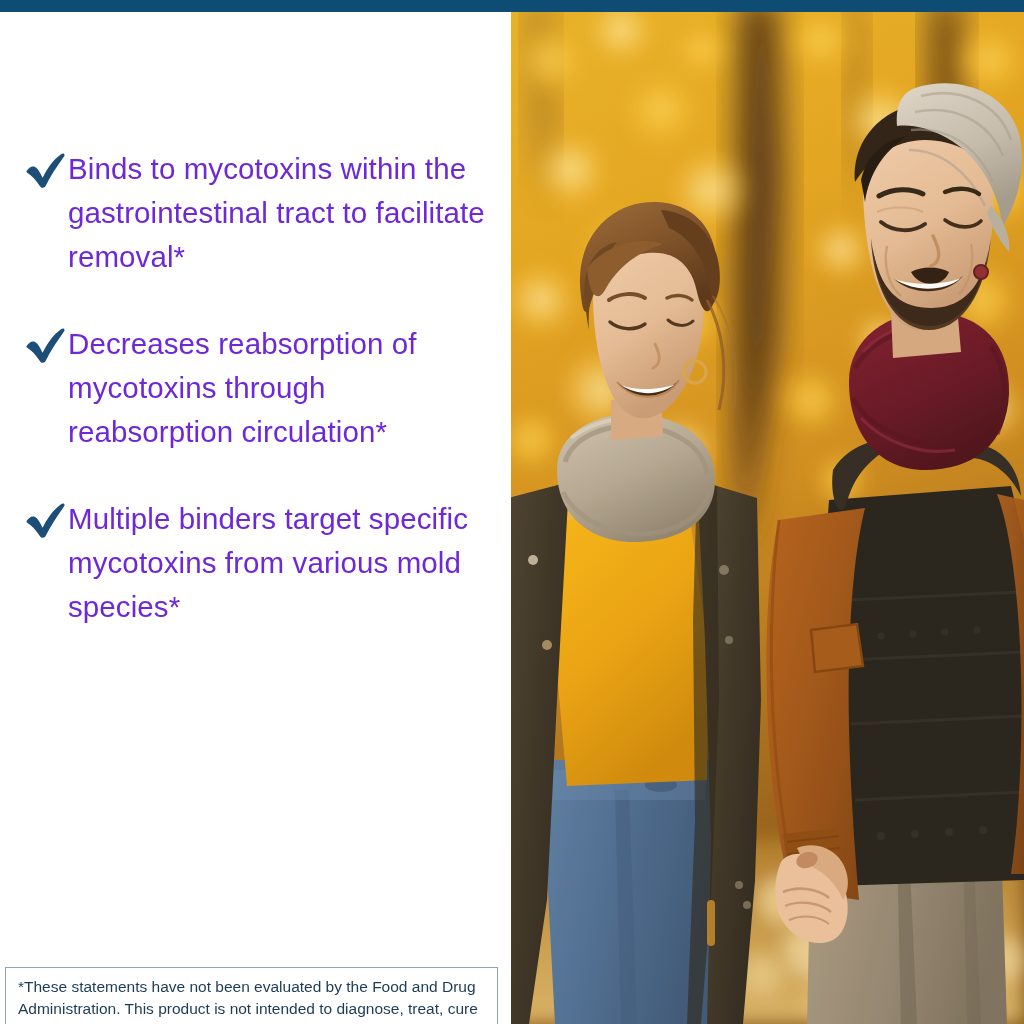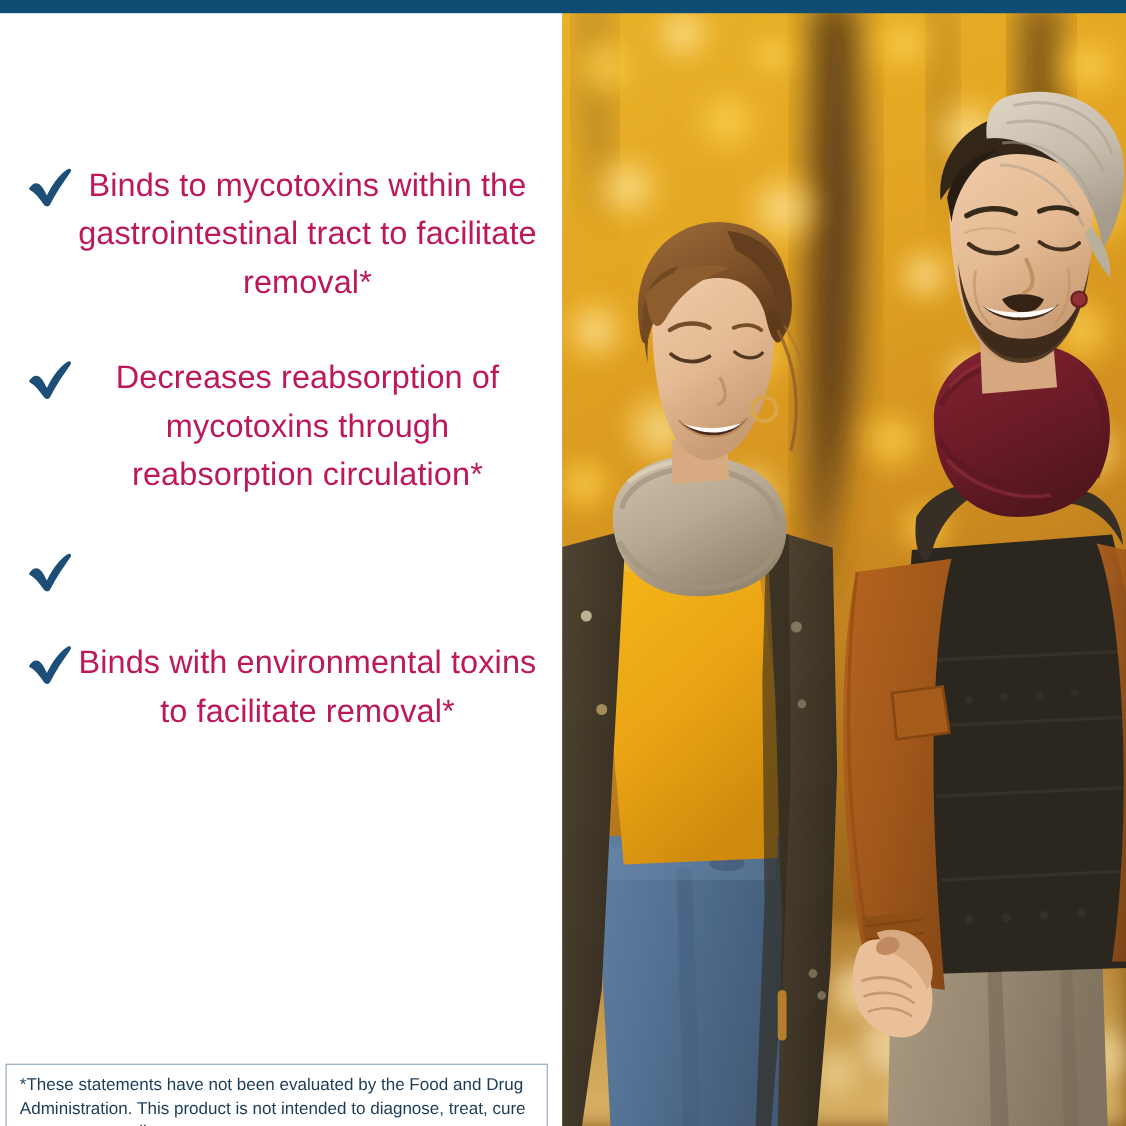--- a/index.html
+++ b/index.html
@@ -51,27 +51,26 @@
   }
   .check-icon {
     flex: 0 0 auto;
     width: 44px;
     padding-top: 5px;
     line-height: 1;
   }
   .check-icon svg { display: block; }
   .benefit-text {
     flex: 1 1 auto;
-    color: #be185d;
+    color: #6d28d9;
     font-size: 29.5px;
     line-height: 44px;
     letter-spacing: 0.1px;
     font-weight: 400;
     padding-right: 20px;
-    text-align: center;
   }
 
   
   #disclaimer-box {
     position: absolute;
     left: 5px;
     top: 955px;
     width: 493px;
     height: 66px;
     box-sizing: border-box;
@@ -128,30 +127,23 @@
         </span>
         <span class="benefit-text">Decreases reabsorption of mycotoxins through reabsorption circulation*</span>
       </div>
 
       <div class="benefit-item">
         <span class="check-icon">
           <svg width="42" height="36" viewBox="0 0 42 36">
             <path d="M3 18.5 C5 15.5, 8 13.5, 11 15 C14.2 16.6, 16.6 21.5, 18.6 25.8 C23 16.5, 29.5 7.5, 37 2.2 C39.5 0.5, 41.6 2.2, 40 4.6 C33 14.4, 26.2 24.6, 21.6 34 C20.4 36.3, 17.4 36.2, 16 34.2 C11.6 27.8, 7.6 23.2, 3.6 20.9 C2.3 20.2, 2.2 19.6, 3 18.5 Z" fill="#1c4e78"></path>
           </svg>
         </span>
+        <span class="benefit-text">Multiple binders target specific mycotoxins from various mold species*</span>
       </div>
 
-      <div class="benefit-item">
-        <span class="check-icon">
-          <svg width="42" height="36" viewBox="0 0 42 36">
-            <path d="M3 18.5 C5 15.5, 8 13.5, 11 15 C14.2 16.6, 16.6 21.5, 18.6 25.8 C23 16.5, 29.5 7.5, 37 2.2 C39.5 0.5, 41.6 2.2, 40 4.6 C33 14.4, 26.2 24.6, 21.6 34 C20.4 36.3, 17.4 36.2, 16 34.2 C11.6 27.8, 7.6 23.2, 3.6 20.9 C2.3 20.2, 2.2 19.6, 3 18.5 Z" fill="#1c4e78"></path>
-          </svg>
-        </span>
-        <span class="benefit-text">Binds with environmental toxins to facilitate removal*</span>
-      </div>
 
     </div>
 
     <div id="disclaimer-box">
       <p id="disclaimer-text">*These statements have not been evaluated by the Food and Drug Administration. This product is not intended to diagnose, treat, cure or prevent any disease.</p>
     </div>
 
   </div>
 
   <div id="photo">

